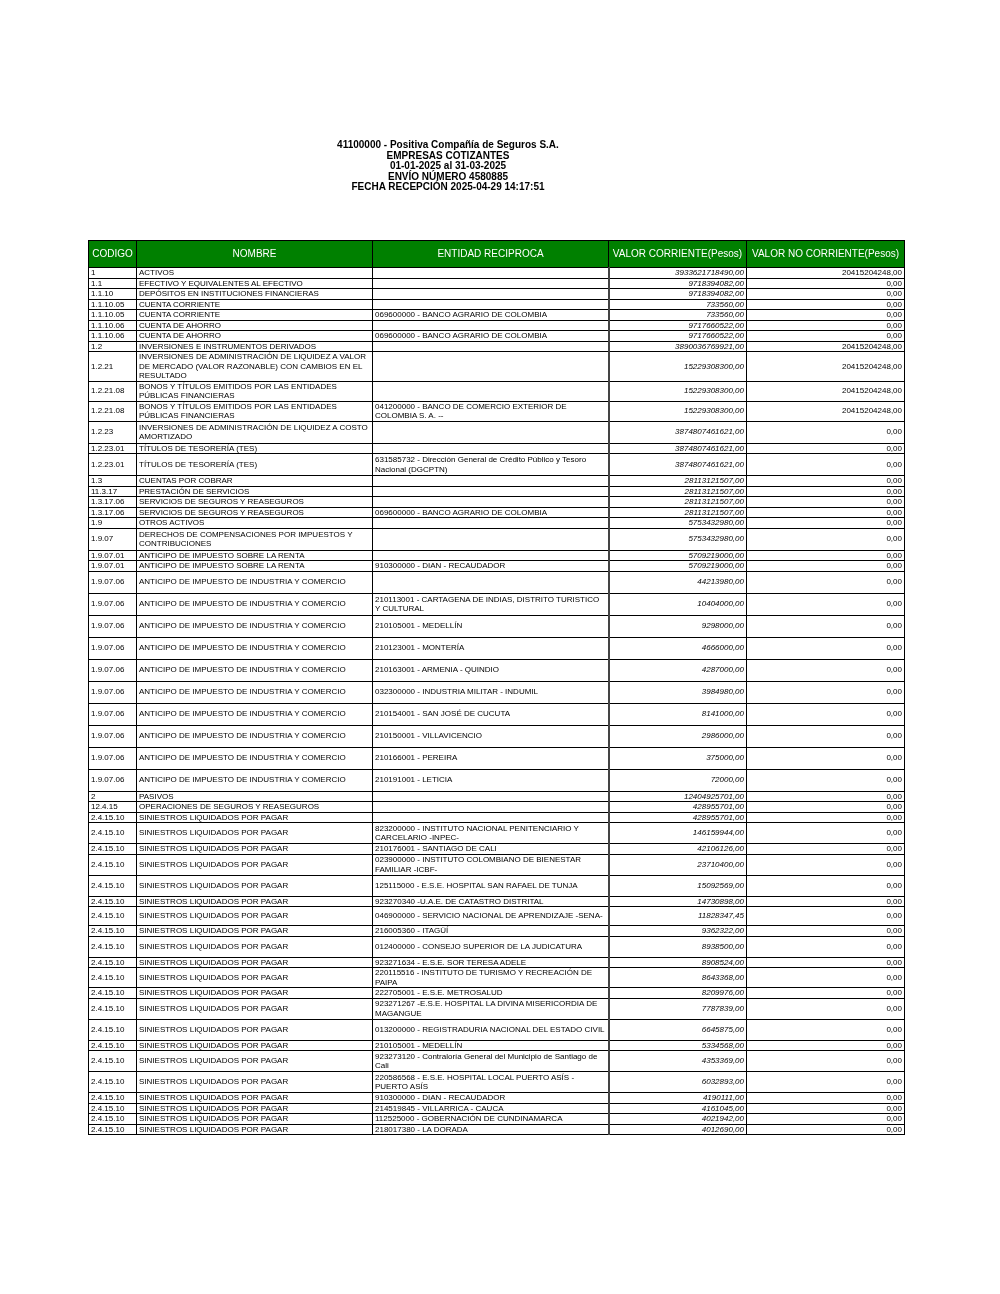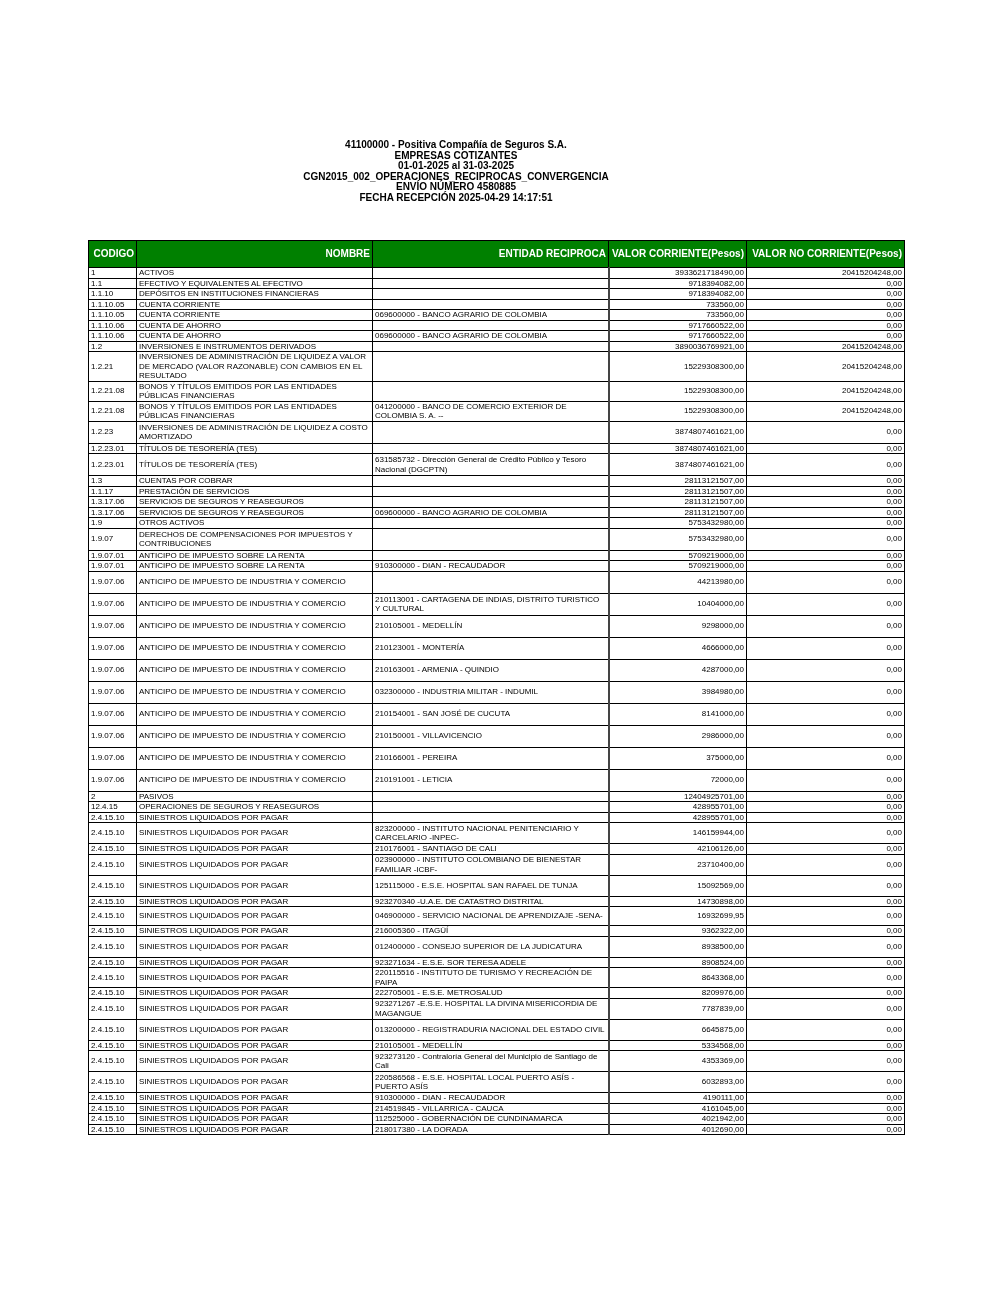--- a/index.html
+++ b/index.html
@@ -1,43 +1,42 @@
 <!DOCTYPE html>
 <html><head>
 <meta charset="utf-8">
 <style>
   html, body { margin: 0; padding: 0; background: #ffffff; }
   body { width: 1000px; height: 1294px; position: relative; font-family: "Liberation Sans", sans-serif; color: #000; }
-  .header-block { position: absolute; top: 140px; left: 16px; width: 880px; text-align: center; font-weight: bold; font-size: 10px; line-height: 10.6px; }
+  .header-block { position: absolute; top: 140px; left: 8px; width: 880px; text-align: center; font-weight: bold; font-size: 10px; line-height: 10.6px; }
   .header-block div { white-space: nowrap; }
   table.report { position: absolute; top: 240px; left: 88px; border-collapse: collapse; table-layout: fixed; width: 816px; font-size: 8px; }
   table.report col.c-code { width: 48px; }
   table.report col.c-name { width: 236px; }
   table.report col.c-ent { width: 236px; }
   table.report col.c-vc { width: 138px; }
   table.report col.c-vnc { width: 158px; }
-  table.report th { background: #008000; color: #ffffff; font-weight: bold; font-size: 10px; line-height: 12px; border: 1.5px solid #000; padding: 1px 2px; text-align: right; vertical-align: middle; height: 24px; }
+  table.report th { background: #008000; color: #ffffff; font-weight: normal; font-size: 10px; line-height: 12px; border: 1.5px solid #000; padding: 1px 2px; text-align: center; vertical-align: middle; height: 24px; }
   table.report td { border: 1px solid #000; padding: 0 2px; line-height: 9.5px; vertical-align: middle; overflow: hidden; word-wrap: break-word; }
   table.report td.code { text-align: left; }
   table.report td.num { text-align: right; white-space: nowrap; }
-  table.report td.vc { border-left: 2px solid #444; }
+  table.report td.vc { border-left: 2px solid #444; font-style: italic; }
   tr.h1 td { height: 9px; }
   tr.h2 td { height: 18px; }
   tr.h3 td { height: 28px; margin-top: 48px; }
   tr.hm td { height: 20px; }
   tr.hx td { height: 21px; }
 </style>
 </head>
 <body>
 
 <div class="header-block">
   <div>41100000 - Positiva Compañía de Seguros S.A.</div>
   <div>EMPRESAS COTIZANTES</div>
   <div>01-01-2025 al 31-03-2025</div>
-  <div>CGN2015_002_OPERACIONES_RECIPROCAS_CONVERGENCIA</div>
   <div>ENVÍO NÚMERO 4580885</div>
   <div>FECHA RECEPCIÓN 2025-04-29 14:17:51</div>
 </div>
 
 <table class="report">
   <colgroup>
     <col class="c-code">
       <col class="c-name">
       <col class="c-ent">
       <col class="c-vc">
@@ -152,21 +151,21 @@
         <td class="num">0,00</td>
       </tr>
       <tr class="h1">
         <td class="code">1.3</td>
         <td>CUENTAS POR COBRAR</td>
         <td></td>
         <td class="num vc">28113121507,00</td>
         <td class="num">0,00</td>
       </tr>
       <tr class="h1">
-        <td class="code">1.1.17</td>
+        <td class="code">11.3.17</td>
         <td>PRESTACIÓN DE SERVICIOS</td>
         <td></td>
         <td class="num vc">28113121507,00</td>
         <td class="num">0,00</td>
       </tr>
       <tr class="h1">
         <td class="code">1.3.17.06</td>
         <td>SERVICIOS DE SEGUROS Y REASEGUROS</td>
         <td></td>
         <td class="num vc">28113121507,00</td>
@@ -330,21 +329,21 @@
         <td class="code">2.4.15.10</td>
         <td>SINIESTROS LIQUIDADOS POR PAGAR</td>
         <td>923270340 -U.A.E. DE CATASTRO DISTRITAL</td>
         <td class="num vc">14730898,00</td>
         <td class="num">0,00</td>
       </tr>
       <tr class="h2">
         <td class="code">2.4.15.10</td>
         <td>SINIESTROS LIQUIDADOS POR PAGAR</td>
         <td>046900000 - SERVICIO NACIONAL DE APRENDIZAJE -SENA-</td>
-        <td class="num vc">16932699,95</td>
+        <td class="num vc">11828347,45</td>
         <td class="num">0,00</td>
       </tr>
       <tr class="h1">
         <td class="code">2.4.15.10</td>
         <td>SINIESTROS LIQUIDADOS POR PAGAR</td>
         <td>216005360 - ITAGÜÍ</td>
         <td class="num vc">9362322,00</td>
         <td class="num">0,00</td>
       </tr>
       <tr class="hm">

